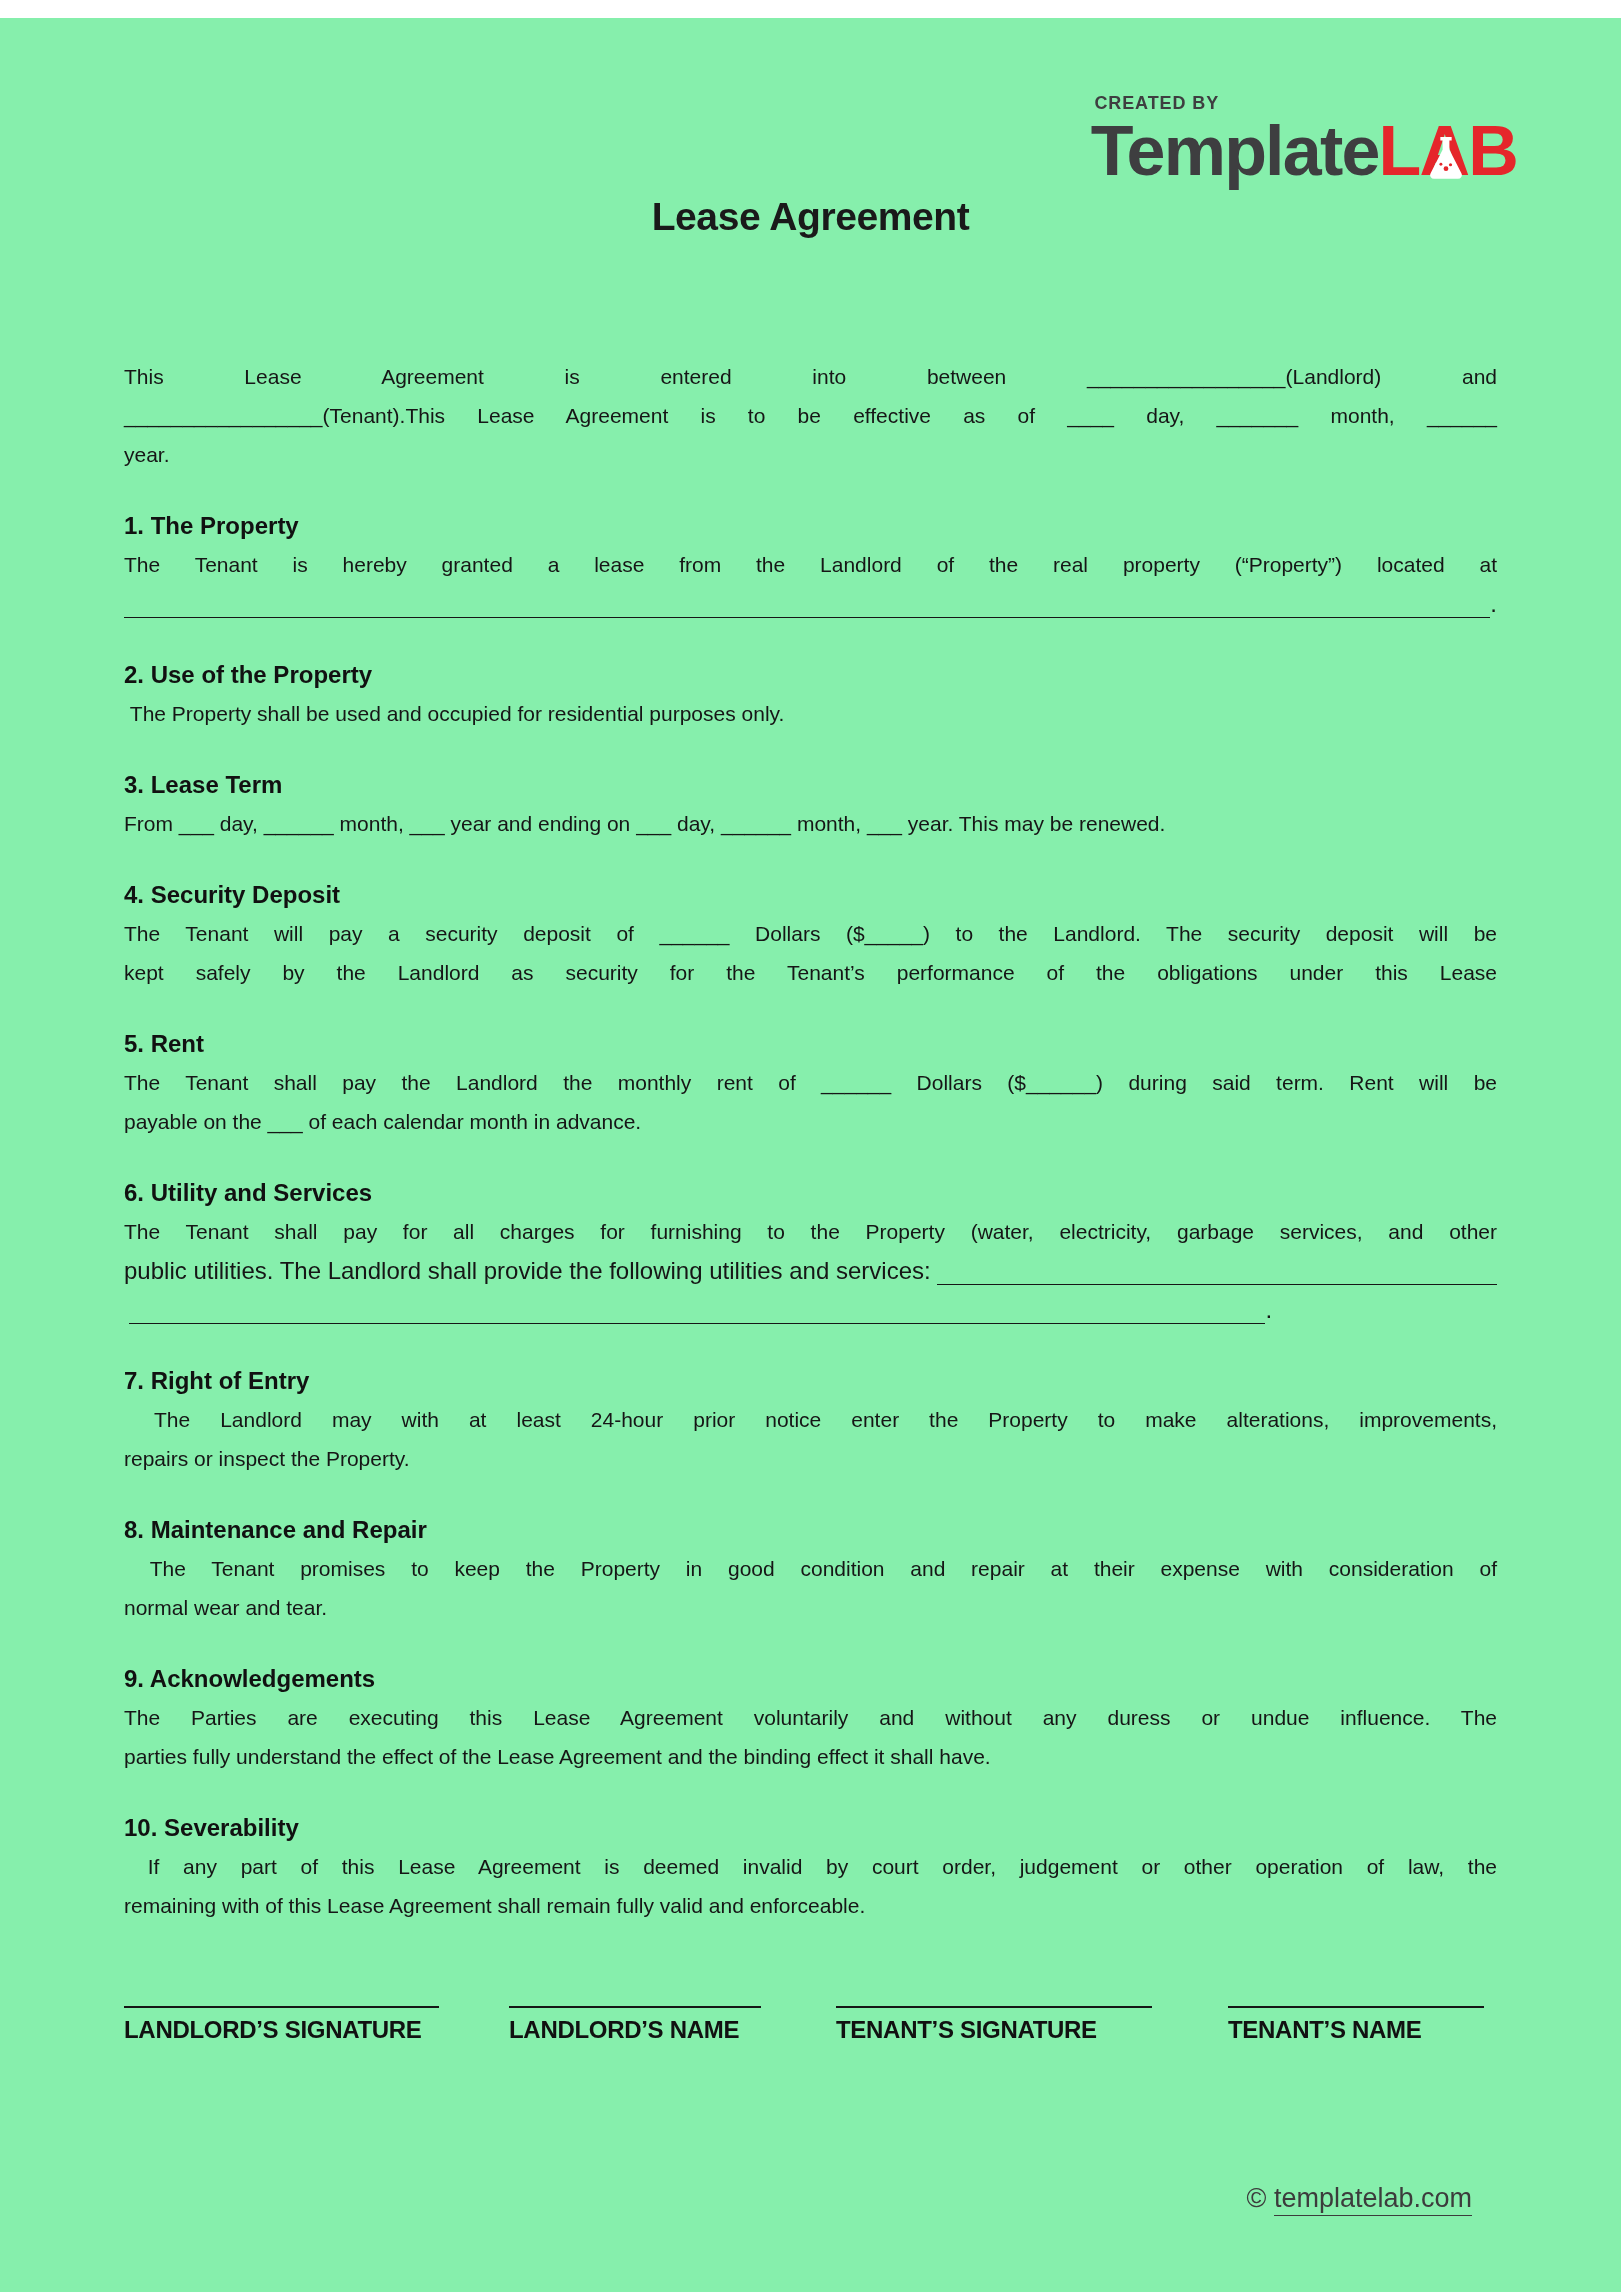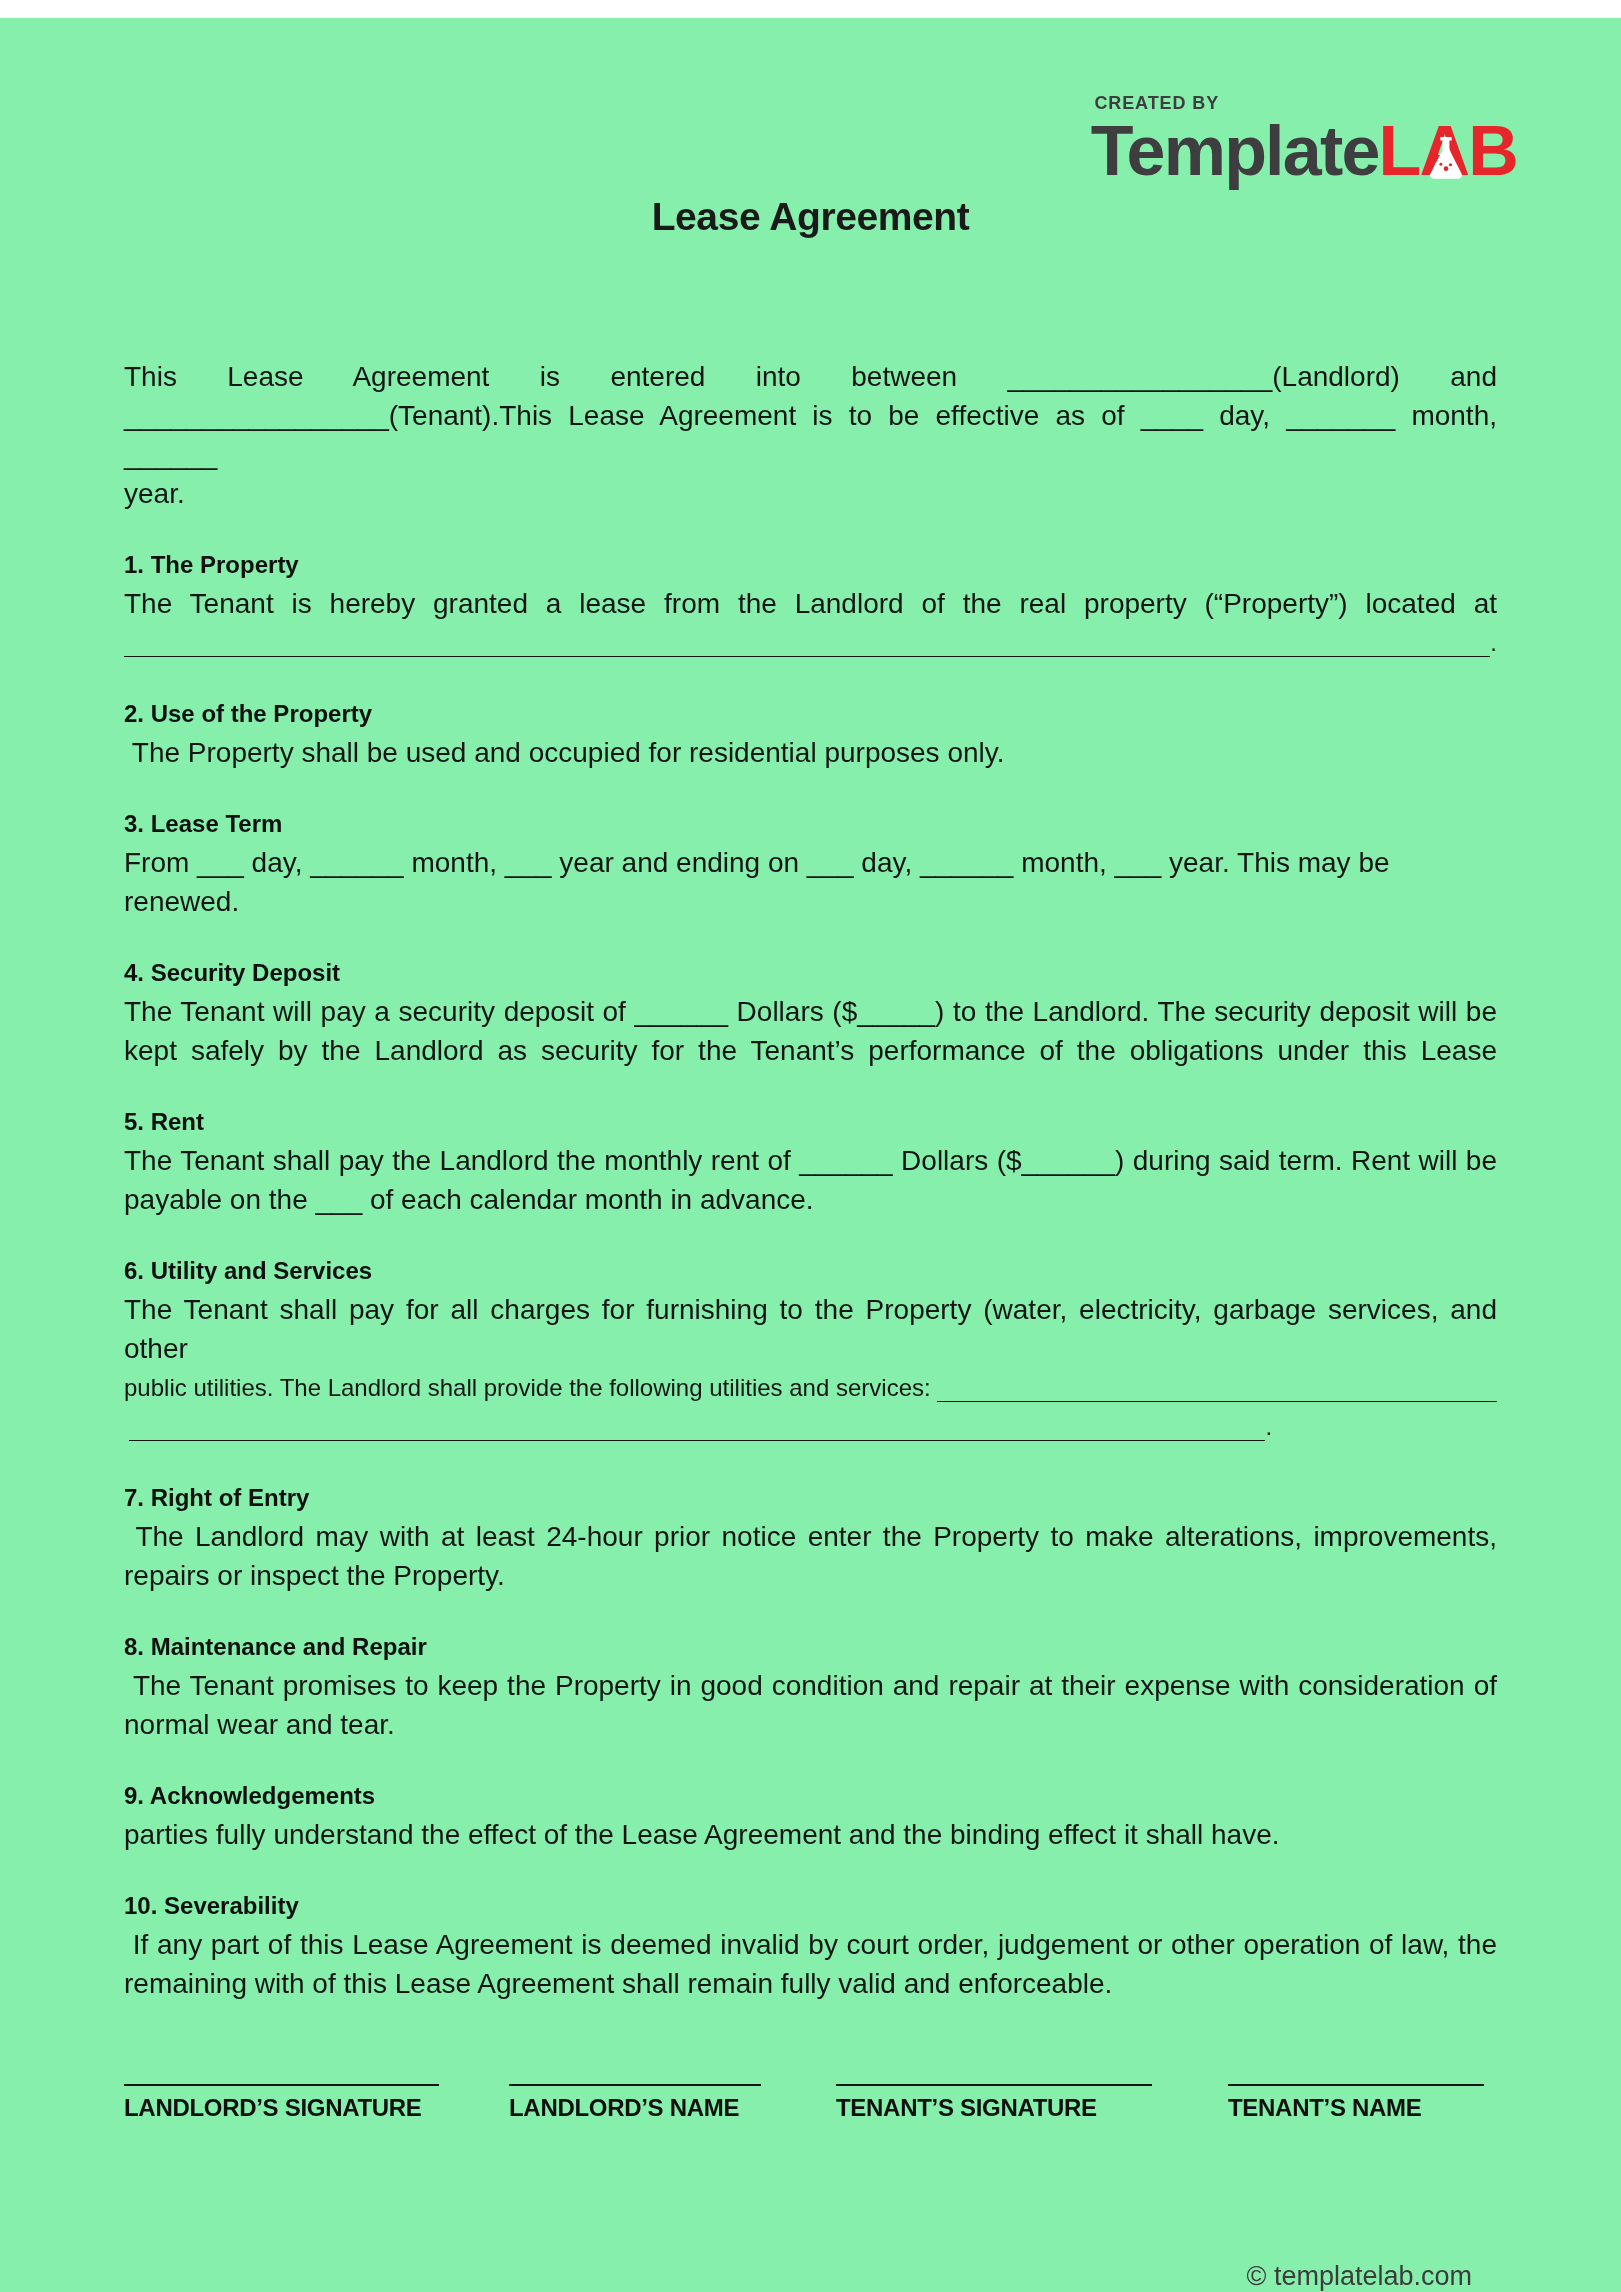--- a/index.html
+++ b/index.html
@@ -27,21 +27,21 @@
   .flask { position: absolute; left: 50px; bottom: 6.3px; width: 34px; height: 43px; }
 
   
   .title {
     font-size: 39px; font-weight: 700; color: #1a1a1a;
     text-align: center; letter-spacing: -0.4px; line-height: 45px;
   }
 
   
   .intro { margin-top: 118px; }
-  .line { font-size: 28px; line-height: 39px; white-space: pre-wrap; }
+  .line { font-size: 21px; line-height: 39px; white-space: pre-wrap; }
   .j { text-align: justify; text-align-last: justify; }
   .section { margin-top: 32px; }
   .heading { font-size: 24px; line-height: 39px; font-weight: 700; color: #111; }
 
   
   .ruleline { display: flex; align-items: flex-end; height: 39px; font-size: 24px; }
   .rule { flex: 1; height: 32px; border-bottom: 1.8px solid #161616; margin-bottom: 5.4px; }
   .rule-partial { width: 1136px; flex: none; margin-left: 5.4px; }
   .suffix { line-height: 39px; }
   .pretext { line-height: 39px; white-space: pre; }
@@ -137,20 +137,21 @@
   </div>
 
   <div class="section">
     <div class="heading">8. Maintenance and Repair</div>
     <div class="line j">&nbsp;The Tenant promises to keep the Property in good condition and repair at their expense with consideration of</div>
     <div class="line">normal wear and tear.</div>
   </div>
 
   <div class="section">
     <div class="heading">9. Acknowledgements</div>
+    <div class="line j">The Parties are executing this Lease Agreement voluntarily and without any duress or undue influence. The</div>
     <div class="line">parties fully understand the effect of the Lease Agreement and the binding effect it shall have.</div>
   </div>
 
   <div class="section">
     <div class="heading">10. Severability</div>
     <div class="line j">&nbsp;If any part of this Lease Agreement is deemed invalid by court order, judgement or other operation of law, the</div>
     <div class="line">remaining with of this Lease Agreement shall remain fully valid and enforceable.</div>
   </div>
 
   <div class="signatures">

